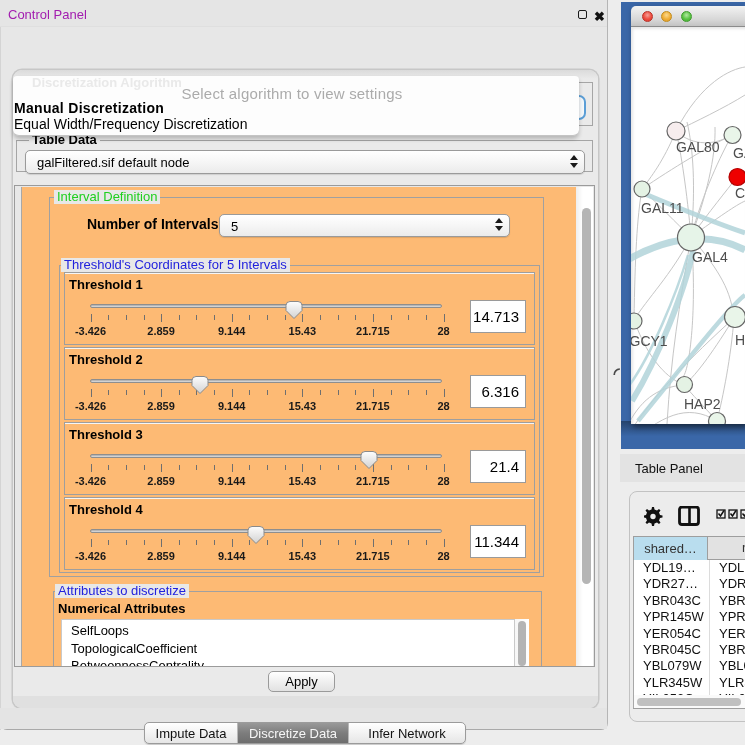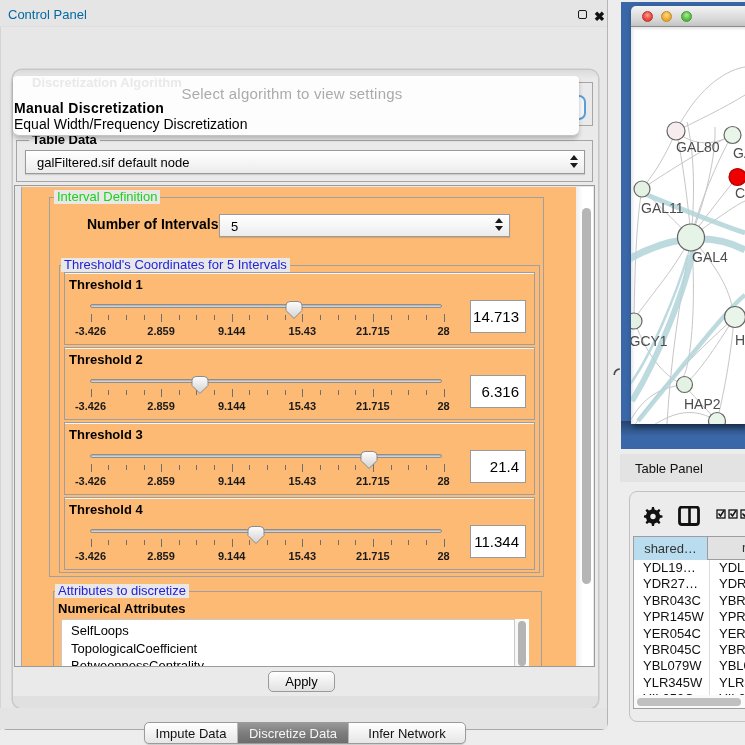--- a/index.html
+++ b/index.html
@@ -1,20 +1,20 @@
 <!DOCTYPE html>
 <html><head>
 <meta charset="utf-8">
 <style>
 * { margin:0; padding:0; box-sizing:border-box; }
 html,body { width:745px; height:745px; overflow:hidden; }
 body { font-family:"Liberation Sans", sans-serif; background:#ededed; position:relative; }
 .abs { position:absolute; }
 .tb-title { position:absolute; top:-8px; background:#e8e8e8; padding:0 3px; font-size:13px; line-height:14px; white-space:nowrap; }
-.combo { position:absolute; border:1px solid #9a9a9a; border-radius:0; background:linear-gradient(#ffffff,#f6f6f6 50%,#ebebeb); box-shadow:0 1px 1px rgba(0,0,0,0.12); }
+.combo { position:absolute; border:1px solid #9a9a9a; border-radius:5px; background:linear-gradient(#ffffff,#f6f6f6 50%,#ebebeb); box-shadow:0 1px 1px rgba(0,0,0,0.12); }
 .combo .ctext { position:absolute; left:11px; top:4px; font-size:13px; color:#000; }
 .arrows { position:absolute; width:8px; }
 .arrows .up { width:0; height:0; border-left:4px solid transparent; border-right:4px solid transparent; border-bottom:5.5px solid #1a1a1a; margin-bottom:3px; }
 .arrows .dn { width:0; height:0; border-left:4px solid transparent; border-right:4px solid transparent; border-top:5.5px solid #1a1a1a; }
 .seg { position:absolute; display:flex; background:linear-gradient(#ffffff,#f4f4f4 45%,#e6e6e6); border:1px solid #9b9b9b; border-radius:5px; box-shadow:0 1px 1px rgba(0,0,0,0.15); overflow:hidden; }
 .seg .s { font-size:13px; color:#111; text-align:center; line-height:20px; border-right:1px solid #b9b9b9; white-space:nowrap; }
 .seg .s:last-child { border-right:none; }
 .seg .sel { background:linear-gradient(#999999,#7d7d7d 50%,#6e6e6e); color:#f6f6f6; }
 .tickline { position:absolute; width:1px; height:5px; background:#6f6f6f; }
 .ticklabel { position:absolute; font-size:11px; font-weight:bold; color:#1a1a1a; transform:translateX(-50%); white-space:nowrap; }
@@ -22,35 +22,35 @@
 .thpanel { position:absolute; left:64px; width:471px; height:73px; border:1px solid #9e9e9e; box-shadow:inset 0 1px 0 #f6f6f6; }
 .thpanel .tname { position:absolute; left:4px; top:4px; font-size:13px; font-weight:bold; color:#000; }
 </style>
 </head>
 <body>
 
 <div class="abs" style="left:0;top:0;width:608px;height:730px;background:#e7e7e7;border-right:1px solid #b5b5b5;border-bottom:1px solid #a9a9a9;border-radius:0 0 7px 7px;">
 
   <div class="abs" style="left:0;top:0;width:1px;height:730px;background:#d4d4d4;"></div>
   <div class="abs" style="left:0;top:0;width:607px;height:27px;background:#e5e5e5;border-bottom:1px solid #dfdfdf;"></div>
-  <div class="abs" style="left:8px;top:7px;font-size:13px;color:#0369a1;">Control Panel</div>
+  <div class="abs" style="left:8px;top:7px;font-size:13px;color:#a21caf;">Control Panel</div>
 
   <div class="abs" style="left:578px;top:10px;width:9px;height:9px;border:1.5px solid #1a1a1a;border-radius:2px;"></div>
   <div class="abs" style="left:594px;top:9px;font-size:13px;font-weight:bold;color:#111;">✖</div>
 
 
   <div class="abs" style="left:13px;top:70px;width:585px;height:638px;background:#eaeaea;border-radius:9px;box-shadow:0 0 0 1.5px #c7c7c7, 0 1px 3px rgba(0,0,0,0.10);">
     <div class="abs" style="left:0;top:0;width:585px;height:9px;background:linear-gradient(#dbdbdb,#eaeaea);border-radius:9px 9px 0 0;"></div>
     <div class="abs" style="left:0;top:626px;width:585px;height:12px;background:#e0e0e0;border-radius:0 0 9px 9px;"></div>
 
     <div class="abs" style="left:3px;top:12px;width:577px;height:44px;border:1px solid #a5a5a5;"></div>
 
     <div class="abs" style="left:523px;top:25px;width:50px;height:25px;border:2.5px solid #5b9ed6;border-radius:7px;background:#f4f8fb;"></div>
 
-    <div class="abs" style="left:3px;top:70px;width:577px;height:42px;border:1px solid #a5a5a5;">
+    <div class="abs" style="left:3px;top:70px;width:577px;height:32px;border:1px solid #a5a5a5;">
       <div class="tb-title" style="left:12px;font-weight:bold;color:#000;background:#eaeaea;">Table Data</div>
       <div class="combo" style="left:8px;top:9px;width:560px;height:24px;">
         <span class="ctext">galFiltered.sif default node</span>
         <div class="arrows" style="right:6px;top:4px;">
             <div class="up"></div>
             <div class="dn"></div>
           </div>
       </div>
     </div>
 

